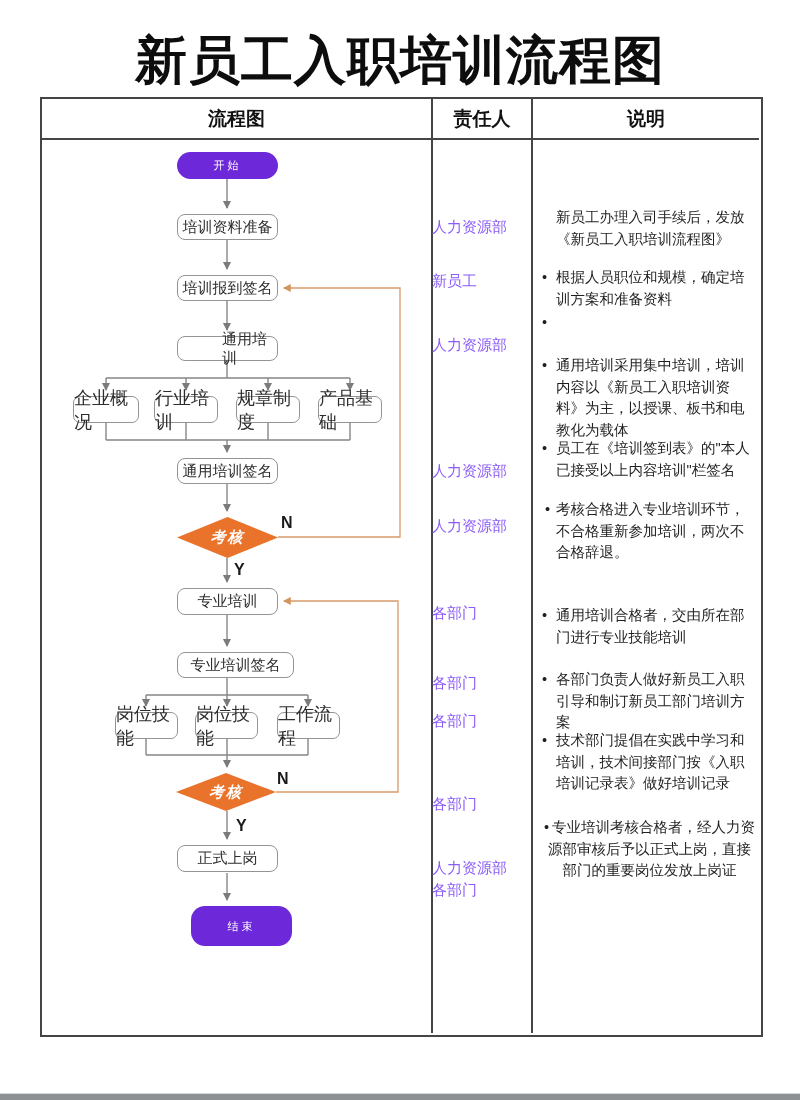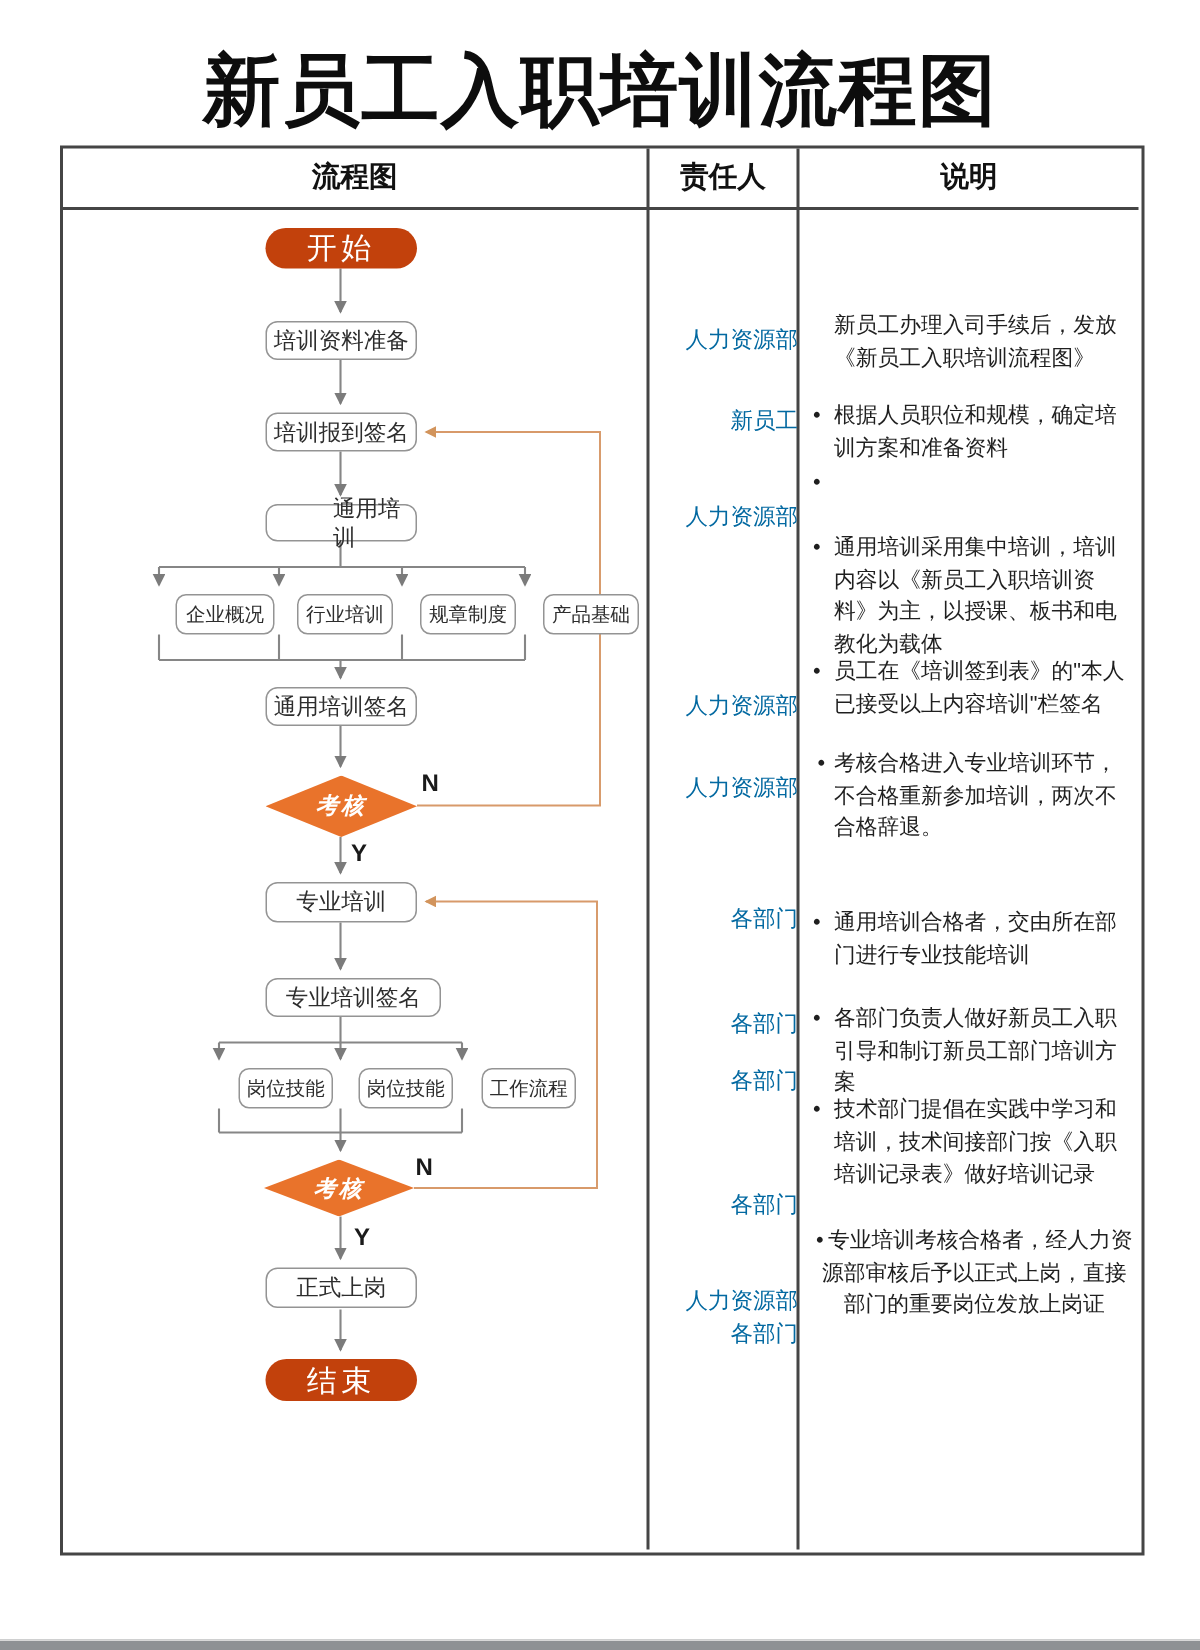--- a/index.html
+++ b/index.html
@@ -24,38 +24,38 @@
   .th{
     top:99px;height:39px;line-height:39px;text-align:center;
     font-size:19px;font-weight:bold;color:#111;
   }
   
   .node{
     background:#fff;border:1.5px solid #949494;border-radius:8px;
     display:flex;align-items:center;justify-content:center;
     font-size:15px;color:#2d2d2d;box-sizing:border-box;z-index:2;
   }
-  .node.sub{font-size:13px;border-radius:7px;margin-left:44px;}
+  .node.sub{font-size:18px;border-radius:7px;}
   .pill{
-    background:#c2410c;border-radius:14px;color:#fff;
+    background:#6d28d9;border-radius:14px;color:#fff;
     display:flex;align-items:center;justify-content:center;
-    font-size:20px;letter-spacing:3px;z-index:2;
+    font-size:11px;letter-spacing:3px;z-index:2;
   }
   .diamond{
     background:#E9732B;color:#fff;z-index:2;
     clip-path:polygon(50% 0,100% 50%,50% 100%,0 50%);
     display:flex;align-items:center;justify-content:center;
     font-size:15px;font-weight:bold;font-style:italic;letter-spacing:2px;
   }
   .edge-label{font-size:16px;font-weight:bold;color:#1a1a1a;z-index:3;}
   svg.connectors{left:0;top:0;z-index:1;}
   
   .resp{
-    left:432px;width:100px;text-align:right;
-    font-size:15px;color:#0369a1;line-height:22px;z-index:2;
+    left:432px;width:100px;text-align:left;
+    font-size:15px;color:#8b5cf6;line-height:22px;z-index:2;
   }
   
   .note{
     left:541px;width:217px;font-size:14.5px;line-height:21.5px;
     color:#1f1f1f;padding-left:15px;box-sizing:border-box;z-index:2;
   }
   .note .bullet{position:absolute;left:1px;top:0;}
   .note.tight .bullet{left:4px;}
   .note.centered{padding-left:0;text-align:center;}
   .note.centered .bullet{position:static;margin-right:3px;}
@@ -142,21 +142,21 @@
 
 <div class="abs node sub" style="left:115px;top:712px;width:63px;height:27px;">岗位技能</div>
 <div class="abs node sub" style="left:195px;top:712px;width:63px;height:27px;">岗位技能</div>
 <div class="abs node sub" style="left:277px;top:712px;width:63px;height:27px;">工作流程</div>
 
 <div class="abs diamond" style="left:176px;top:773px;width:100px;height:38px;">考核</div>
 <div class="abs edge-label" style="left:277px;top:770px;">N</div>
 <div class="abs edge-label" style="left:236px;top:817px;">Y</div>
 
 <div class="abs node" style="left:177px;top:845px;width:101px;height:27px;">正式上岗</div>
-<div class="abs pill" style="left:177px;top:906px;width:101px;height:28px;">结束</div>
+<div class="abs pill" style="left:191px;top:906px;width:101px;height:40px;">结束</div>
 
 <div class="abs resp" style="top:216px;">人力资源部</div>
 <div class="abs resp" style="top:270px;">新员工</div>
 <div class="abs resp" style="top:334px;">人力资源部</div>
 <div class="abs resp" style="top:460px;">人力资源部</div>
 <div class="abs resp" style="top:515px;">人力资源部</div>
 <div class="abs resp" style="top:602px;">各部门</div>
 <div class="abs resp" style="top:672px;">各部门</div>
 <div class="abs resp" style="top:710px;">各部门</div>
 <div class="abs resp" style="top:793px;">各部门</div>

